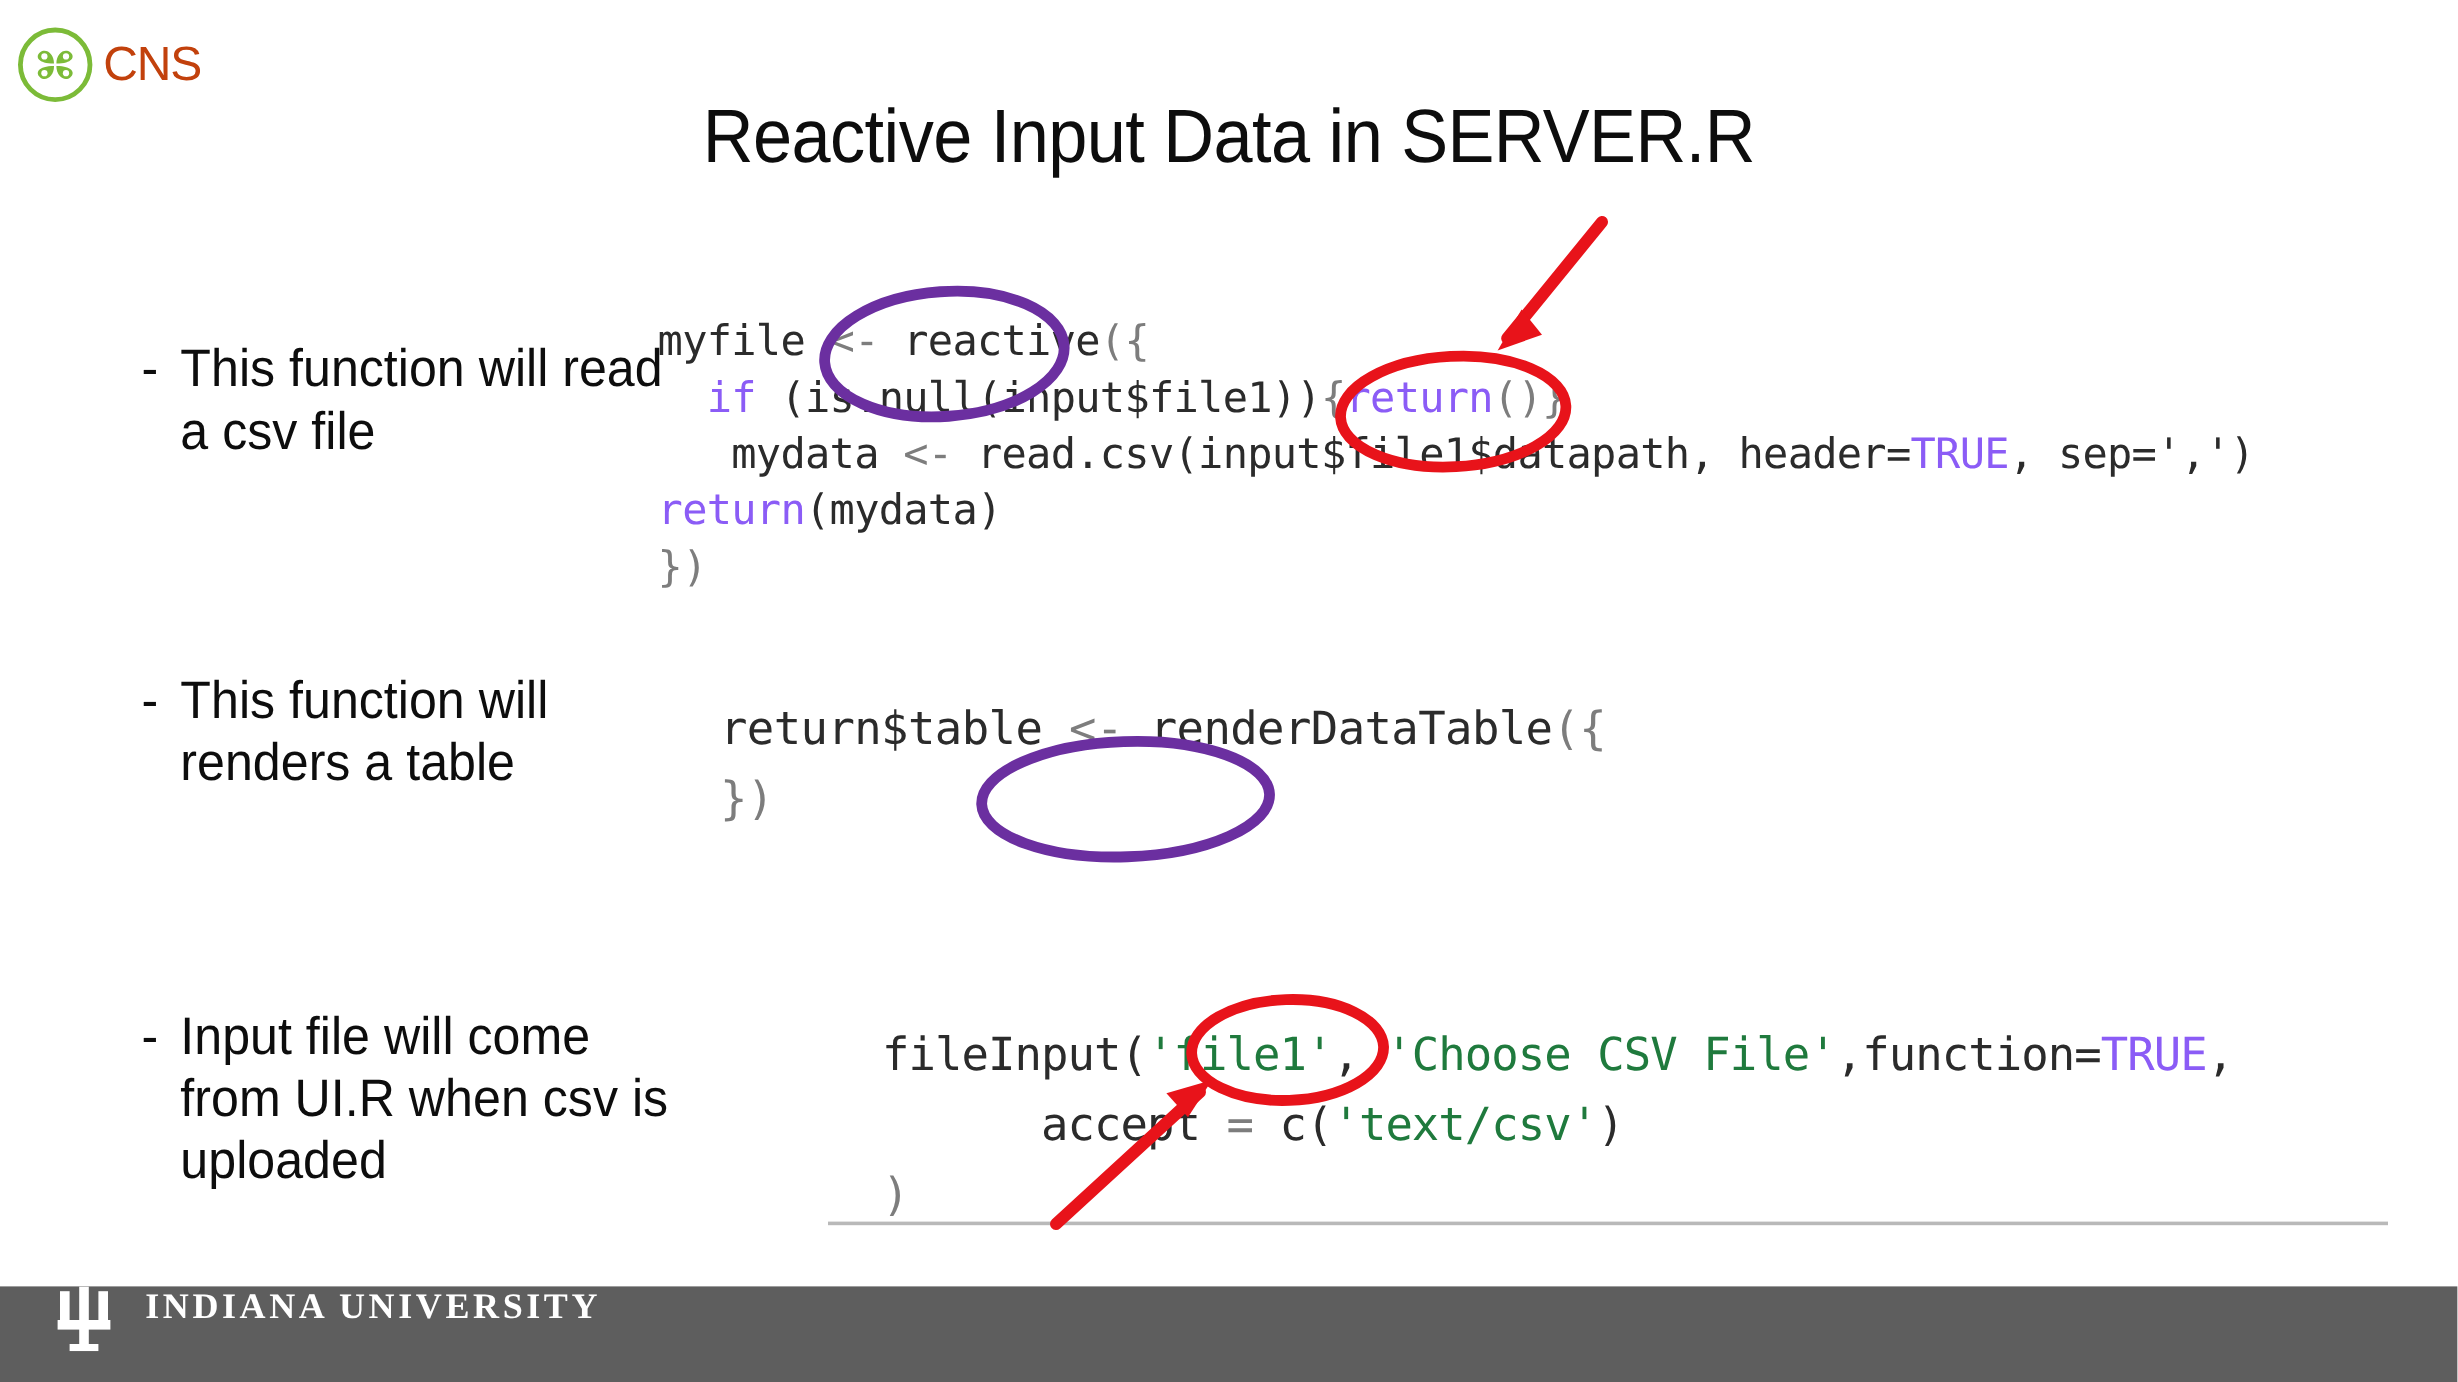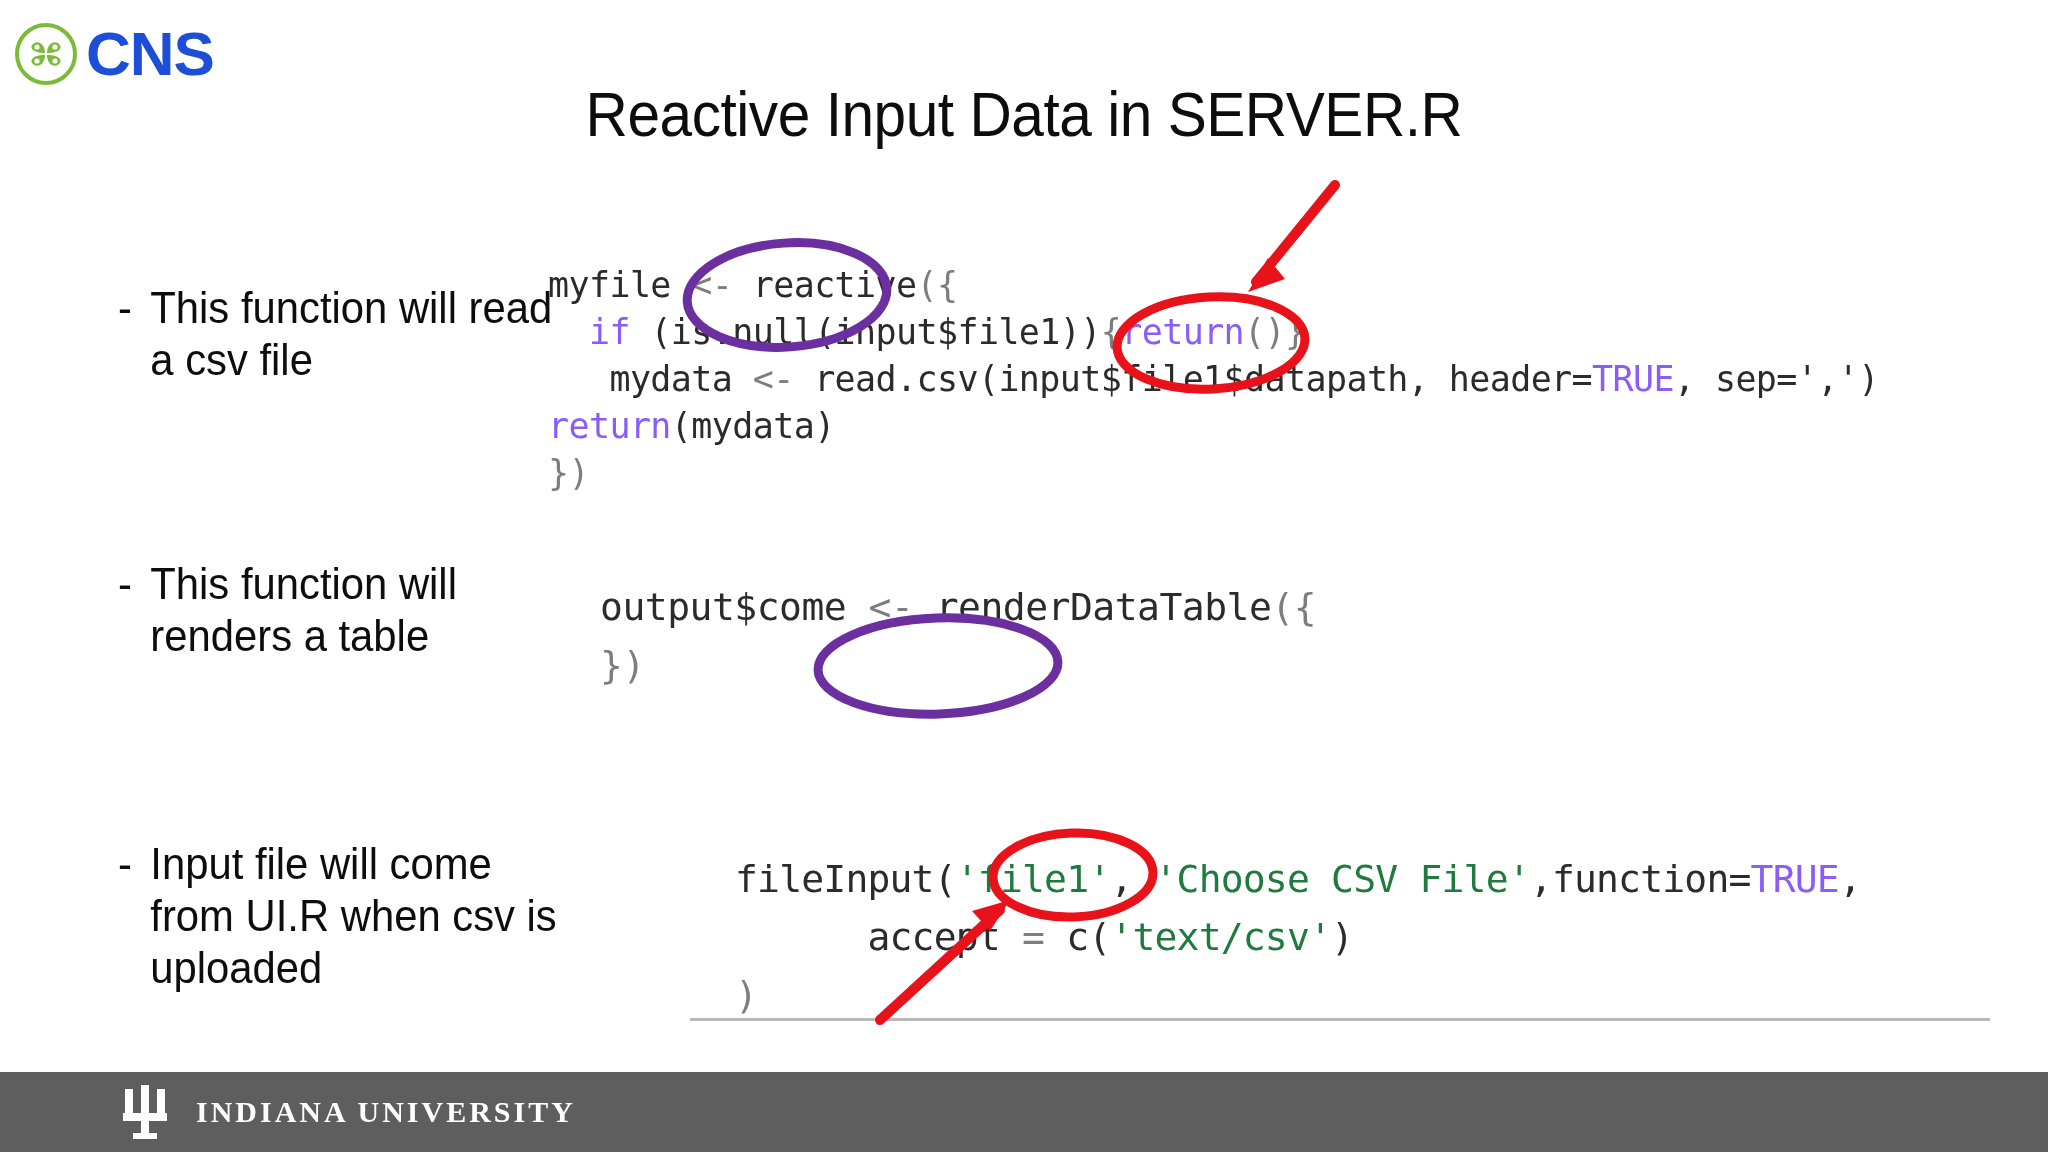--- a/index.html
+++ b/index.html
@@ -28,24 +28,24 @@
     position: absolute;
     left: 14px;
     top: 22px;
     display: flex;
     align-items: center;
     gap: 6px;
   }
   .logo-mark { width: 64px; height: 64px; display: block; }
   .logo-text {
     font-family: "Liberation Sans", sans-serif;
-    font-size: 62px;
-    font-weight: 700;
+    font-size: 40px;
+    font-weight: 400;
     letter-spacing: -1px;
-    color: #1d4ed8;
+    color: #c2410c;
     line-height: 1;
     margin-left: 2px;
   }
 
   
   .title {
     position: absolute;
     left: 0;
     top: 78px;
     width: 2048px;
@@ -132,22 +132,22 @@
 
   
   .footer {
     position: absolute;
     left: 0;
     bottom: 0;
     width: 2048px;
     height: 80px;
     background: #5e5e5e;
     display: flex;
-    align-items: center;
-    padding-left: 120px;
+    align-items: flex-start;
+    padding-left: 45px;
     box-sizing: border-box;
     gap: 26px;
   }
   .iu-trident { width: 50px; height: 54px; display: block; }
   .iu-text {
     font-family: "Liberation Serif", serif;
     font-size: 30px;
     font-weight: 700;
     letter-spacing: 3px;
     color: #ffffff;
@@ -191,21 +191,21 @@
 
   <div class="bullet" id="bullet-3">
     <span class="dash">-</span>
     <span class="btext"> Input file will come
 from UI.R when csv is
 uploaded</span>
   </div>
 
   <div class="code" id="code-block-1"><div><span>myfile </span><span class="gry">&lt;- </span><span>reactive</span><span class="gry">({</span></div><div><span>  </span><span class="kw">if</span><span> (is.null(input$file1))</span><span class="gry">{</span><span class="kw">return</span><span class="gry">()}</span></div><div><span>   mydata </span><span class="gry">&lt;- </span><span>read.csv(input$file1$datapath, header=</span><span class="kw">TRUE</span><span>, sep=',')</span></div><div><span class="kw">return</span><span>(mydata)</span></div><div><span class="gry">})</span></div></div>
 
-  <div class="code" id="code-block-2"><div><span>output$come </span><span class="gry">&lt;- </span><span>renderDataTable</span><span class="gry">({</span></div><div><span class="gry">})</span></div></div>
+  <div class="code" id="code-block-2"><div><span>return$table </span><span class="gry">&lt;- </span><span>renderDataTable</span><span class="gry">({</span></div><div><span class="gry">})</span></div></div>
 
   <div class="code" id="code-block-3"><div><span>fileInput(</span><span class="str">'file1'</span><span>, </span><span class="str">'Choose CSV File'</span><span>,function=</span><span class="kw">TRUE</span><span>,</span></div><div><span>      accept </span><span class="gry">= </span><span>c(</span><span class="str">'text/csv'</span><span>)</span></div><div><span class="gry">)</span></div></div>
 
   <div class="hrule"></div>
 
   <svg class="annot" viewBox="0 0 2048 1152">
 
     <ellipse cx="787" cy="295" rx="100" ry="52" fill="none" stroke="#6b2fa0" stroke-width="9" transform="rotate(-4 787 295)"></ellipse>
 
     <ellipse cx="1211" cy="343" rx="94" ry="46" fill="none" stroke="#e8131a" stroke-width="9" transform="rotate(-3 1211 343)"></ellipse>

